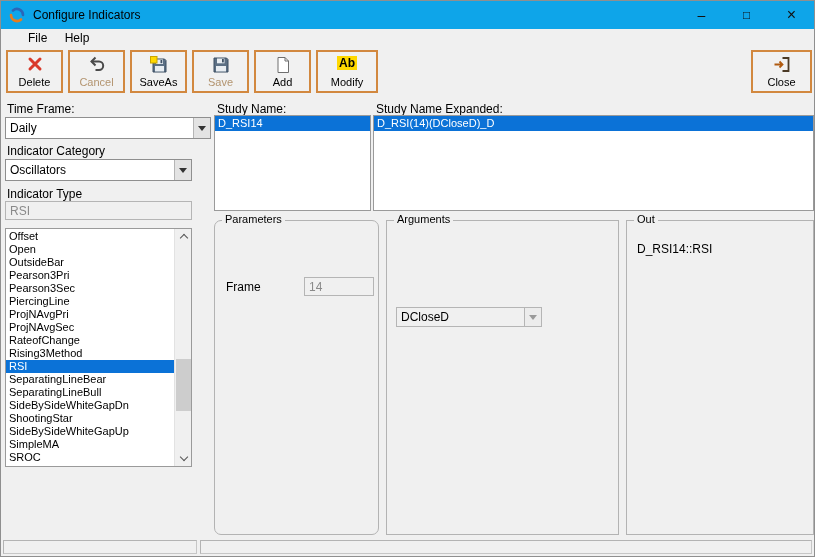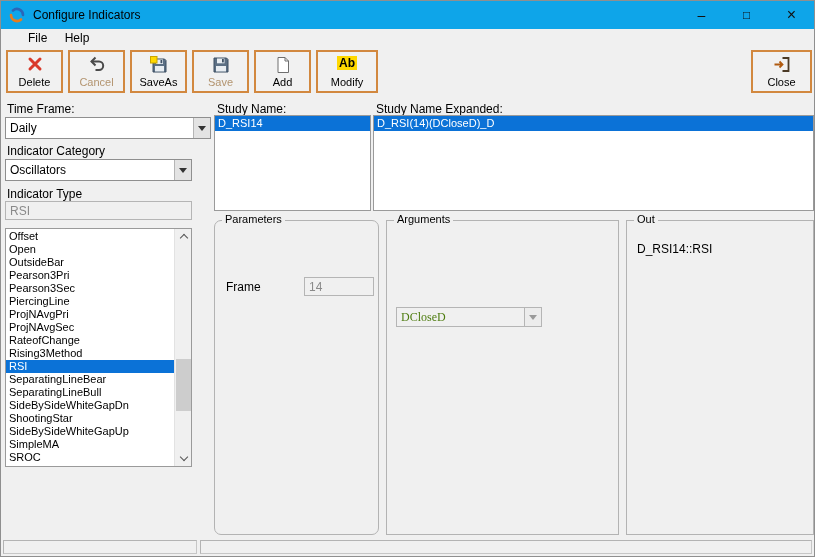--- a/index.html
+++ b/index.html
@@ -31,21 +31,21 @@
   .tb-btn.disabled .lbl{color:var(--disabled-label);}
   .modify-glyph{font-weight:bold;font-size:12px;background:#ffd800;padding:0 2px;line-height:14px;}
 
   
   .fld-label{position:absolute;font-size:12px;}
   .combo{position:absolute;height:22px;background:#fff;border:1px solid #8f8f8f;display:flex;align-items:center;cursor:pointer;}
   .combo .combo-text{flex:1;padding-left:4px;font-size:12px;overflow:hidden;white-space:nowrap;}
   .combo .combo-btn{width:17px;height:100%;background:#e3e3e3;border-left:1px solid #b5b5b5;display:flex;align-items:center;justify-content:center;}
   .tri{width:0;height:0;border-left:4px solid transparent;border-right:4px solid transparent;border-top:5px solid #333;}
   .combo.disabled{background:#f0f0f0;border-color:#b5b5b5;cursor:default;}
-  .combo.disabled .combo-text{color:#4d7c0f;font-family:Liberation Serif, serif;}
+  .combo.disabled .combo-text{color:#000000;}
   .combo.disabled .combo-btn{background:#ececec;}
   .combo.disabled .tri{border-top-color:#9a9a9a;}
 
   .text-disabled{position:absolute;background:#f0f0f0;border:1px solid #b5b5b5;color:#8a8a8a;font-size:12px;padding-left:4px;display:flex;align-items:center;}
 
   .listbox{position:absolute;left:4px;top:227px;width:187px;height:239px;background:#fff;border:1px solid #9a9a9a;}
   .list-items{position:absolute;left:0;top:1px;right:17px;bottom:0;overflow:hidden;}
   .li{height:13px;line-height:13px;font-size:11px;padding-left:3px;white-space:nowrap;cursor:default;}
   .li.sel{background:var(--selection);color:#fff;}
 

